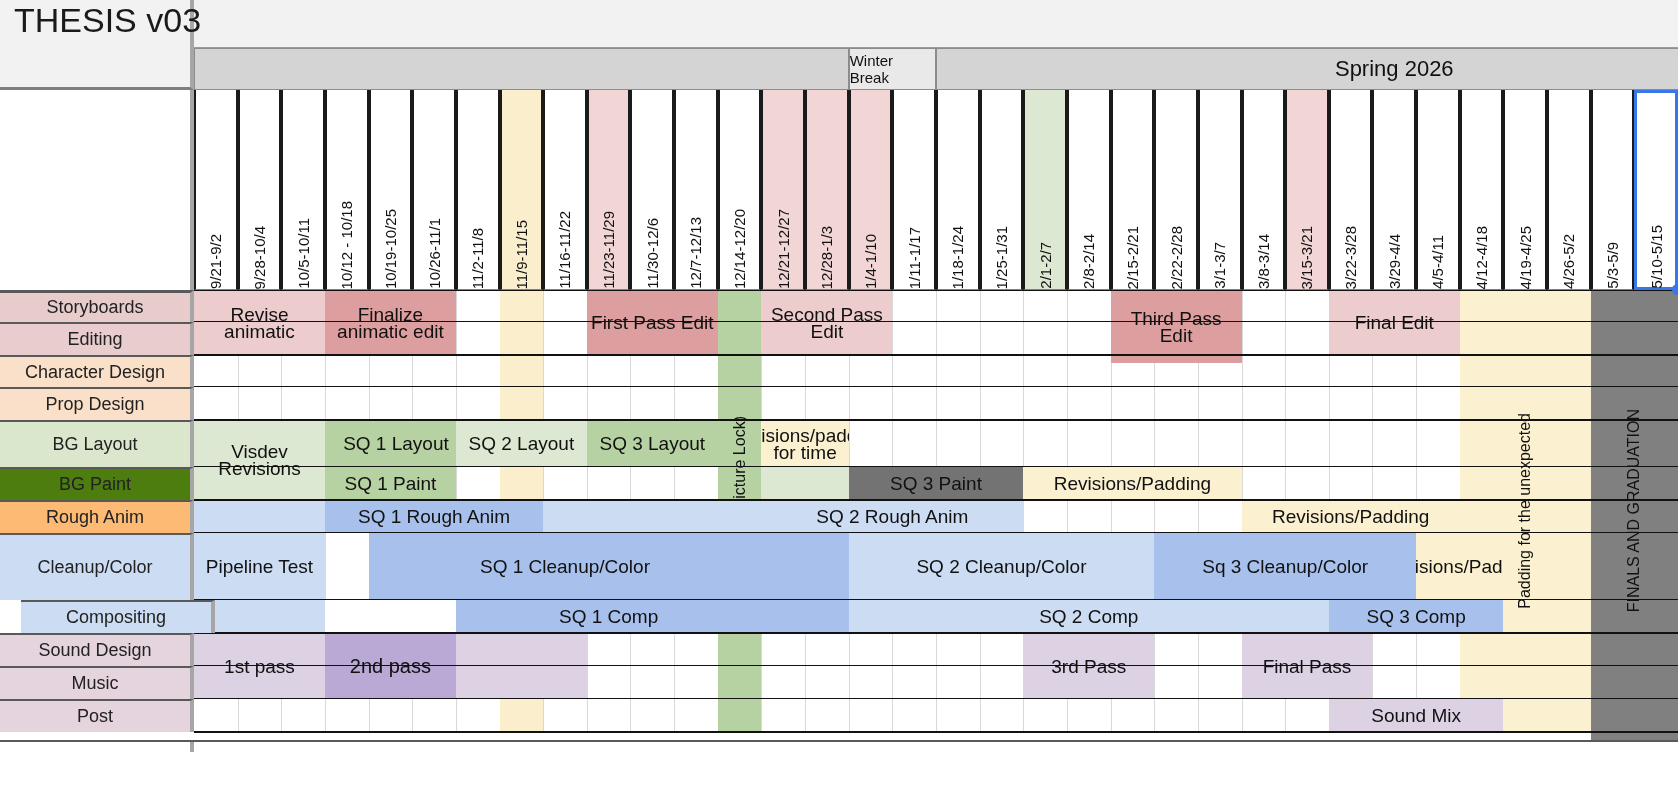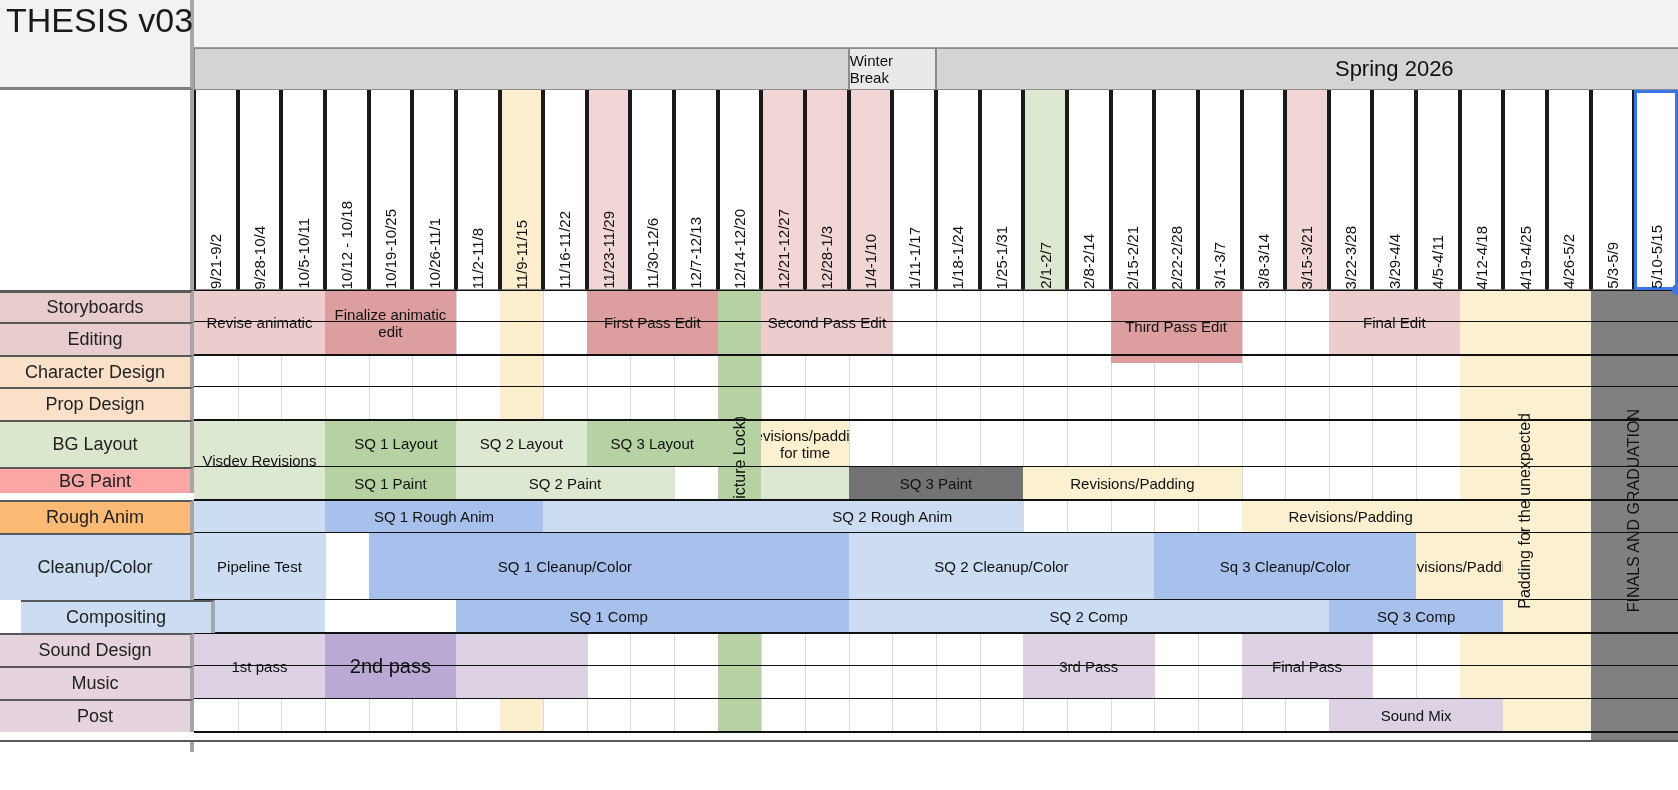--- a/index.html
+++ b/index.html
@@ -18,21 +18,21 @@
 
   
   .title-cell {
     position: absolute;
     left: 0; top: 0;
     width: 194px; height: 90px;
     background: #f2f2f2;
     border-right: 4px solid #a6a6a6;
     border-bottom: 3px solid #7f7f7f;
     display: flex; align-items: flex-start; justify-content: flex-start;
-    padding-left: 6px;
+    padding-left: 14px;
     overflow: visible;
     z-index: 30;
   }
   .title-cell .txt {
     font-size: 34px;
     color: #1a1a1a;
     line-height: 40px;
     white-space: nowrap;
     font-family: "Liberation Sans", sans-serif;
   }
@@ -138,21 +138,21 @@
     z-index: 1;
   }
 
   
   .bar {
     position: absolute;
     display: flex;
     align-items: center;
     justify-content: center;
     text-align: center;
-    font-size: 15px;
+    font-size: 19px;
     color: #111;
     line-height: 17px;
     padding: 0 2px;
     overflow: hidden;
     z-index: 10;
   }
   .bar.big { font-size: 20px; }
 
   
   .bottom-strip {
@@ -312,21 +312,21 @@
       </div>
       <div class="rowlabel" style="top: 355px; height: 32px; background: rgb(250, 224, 200);">
         <span>Character Design</span>
       </div>
       <div class="rowlabel" style="top: 387px; height: 33px; background: rgb(250, 224, 200);">
         <span>Prop Design</span>
       </div>
       <div class="rowlabel" style="top: 420px; height: 47px; background: rgb(219, 231, 205);">
         <span>BG Layout</span>
       </div>
-      <div class="rowlabel" style="top: 467px; height: 26px; background: #fca5a5;">
+      <div class="rowlabel" style="top: 467px; height: 33px; background: #4d7c0f;">
         <span>BG Paint</span>
       </div>
       <div class="rowlabel" style="top: 500px; height: 33px; background: #fdba74;">
         <span>Rough Anim</span>
       </div>
       <div class="rowlabel" style="top: 533px; height: 67px; background: rgb(204, 220, 242);">
         <span>Cleanup/Color</span>
       </div>
       <div class="rowlabel" style="top: 600px; height: 33px; background: rgb(204, 220, 242); margin-left: 21px;">
         <span>Compositing</span>
@@ -417,23 +417,20 @@
       </div>
       <div class="bar" style="left: 392.824px; width: 130.941px; top: 130px; height: 47px; background: rgb(183, 210, 162);">
         <span>SQ 3 Layout</span>
       </div>
       <div class="bar" style="left: 567.412px; width: 87.2941px; top: 130px; height: 47px; background: rgb(251, 240, 207);">
         <span>Revisions/padding for time</span>
       </div>
       <div class="bar" style="left: 130.941px; width: 130.941px; top: 177px; height: 33px; background: rgb(183, 210, 162);">
         <span>SQ 1 Paint</span>
       </div>
-      <div class="bar" style="left: 261.882px; width: 218.235px; top: 177px; height: 33px; background: rgb(221, 232, 210);">
-        <span>SQ 2 Paint</span>
-      </div>
       <div class="bar" style="left: 567.412px; width: 87.2941px; top: 177px; height: 33px; background: rgb(221, 232, 210);">
         <span></span>
       </div>
       <div class="bar" style="left: 654.706px; width: 174.588px; top: 177px; height: 33px; background: #737373;">
         <span>SQ 3 Paint</span>
       </div>
       <div class="bar" style="left: 829.294px; width: 218.235px; top: 177px; height: 33px; background: rgb(251, 240, 207);">
         <span>Revisions/Padding</span>
       </div>
       <div class="bar" style="left: 0px; width: 130.941px; top: 210px; height: 133px; background: rgb(204, 220, 242);">

